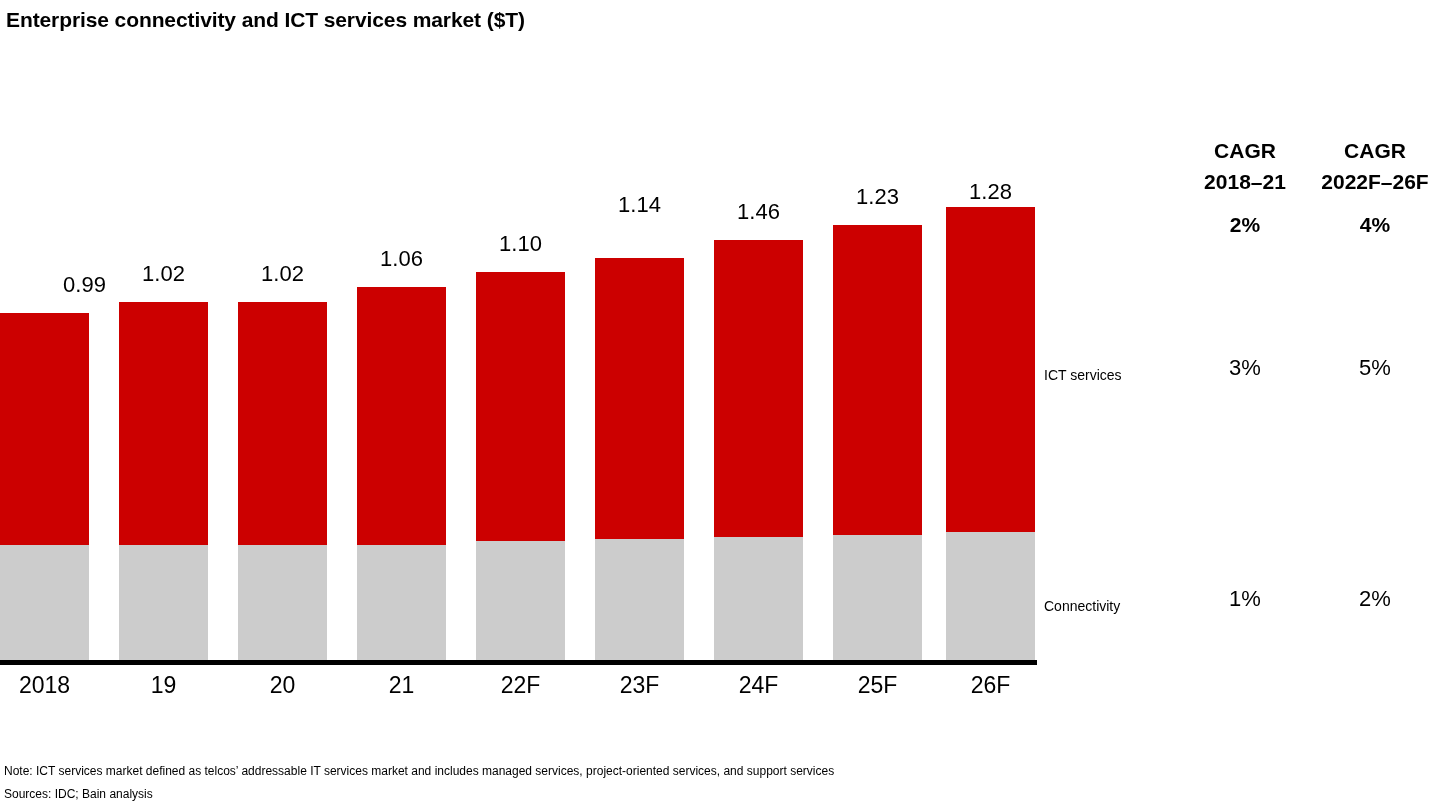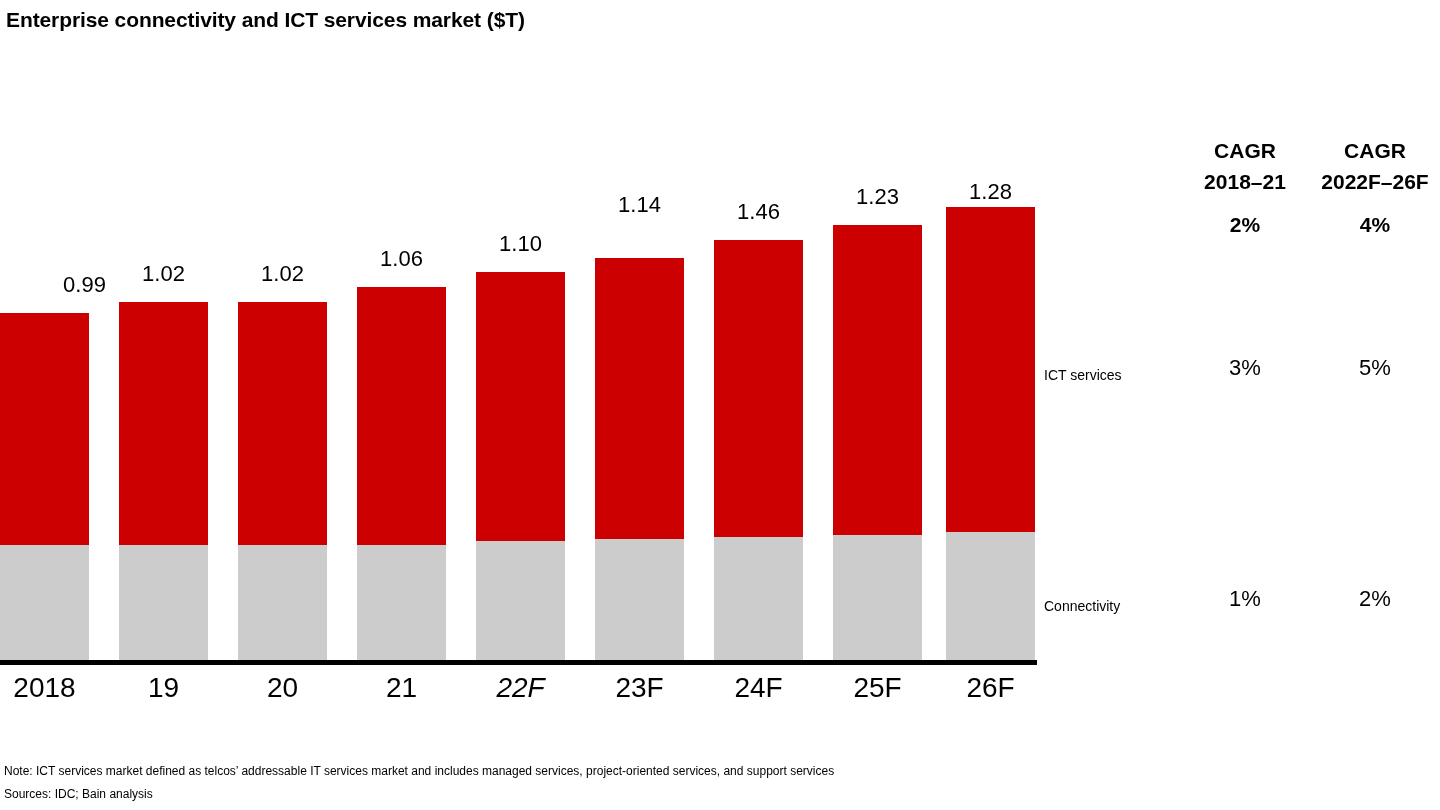--- a/index.html
+++ b/index.html
@@ -79,21 +79,21 @@
     width: 1037px;
     height: 5px;
     background: #000000;
   }
 
   .x-tick-label {
     position: absolute;
     top: 672px;
     width: 89px;
     text-align: center;
-    font-size: 28px;
+    font-size: 23px;
     white-space: nowrap;
   }
 
   
   #cagr-header {
     position: absolute;
     top: 92px;
     left: 1040px;
     width: 400px;
     height: 110px;
@@ -229,21 +229,21 @@
       <div class="seg-conn" style="height:128px;"></div>
     </div>
   </div>
 
   <div id="axis-line"></div>
 
   <div class="x-tick-label" style="left:0px;">2018</div>
   <div class="x-tick-label" style="left:119px;">19</div>
   <div class="x-tick-label" style="left:238px;">20</div>
   <div class="x-tick-label" style="left:357px;">21</div>
-  <div class="x-tick-label" style="left:476px;font-style:italic;">22F</div>
+  <div class="x-tick-label" style="left:476px;">22F</div>
   <div class="x-tick-label" style="left:595px;">23F</div>
   <div class="x-tick-label" style="left:714px;">24F</div>
   <div class="x-tick-label" style="left:833px;">25F</div>
   <div class="x-tick-label" style="left:946px;">26F</div>
 </div>
 
 <div id="cagr-header">
   <div class="cagr-head-col" style="left:140px;width:130px;">
     <span>CAGR</span>
     <span class="hl2">2018–21</span>

